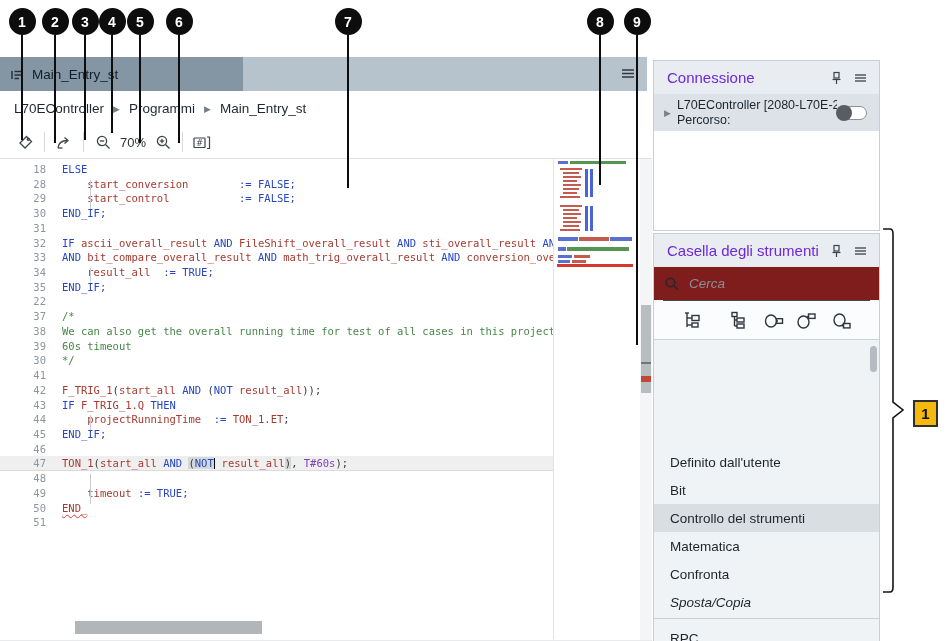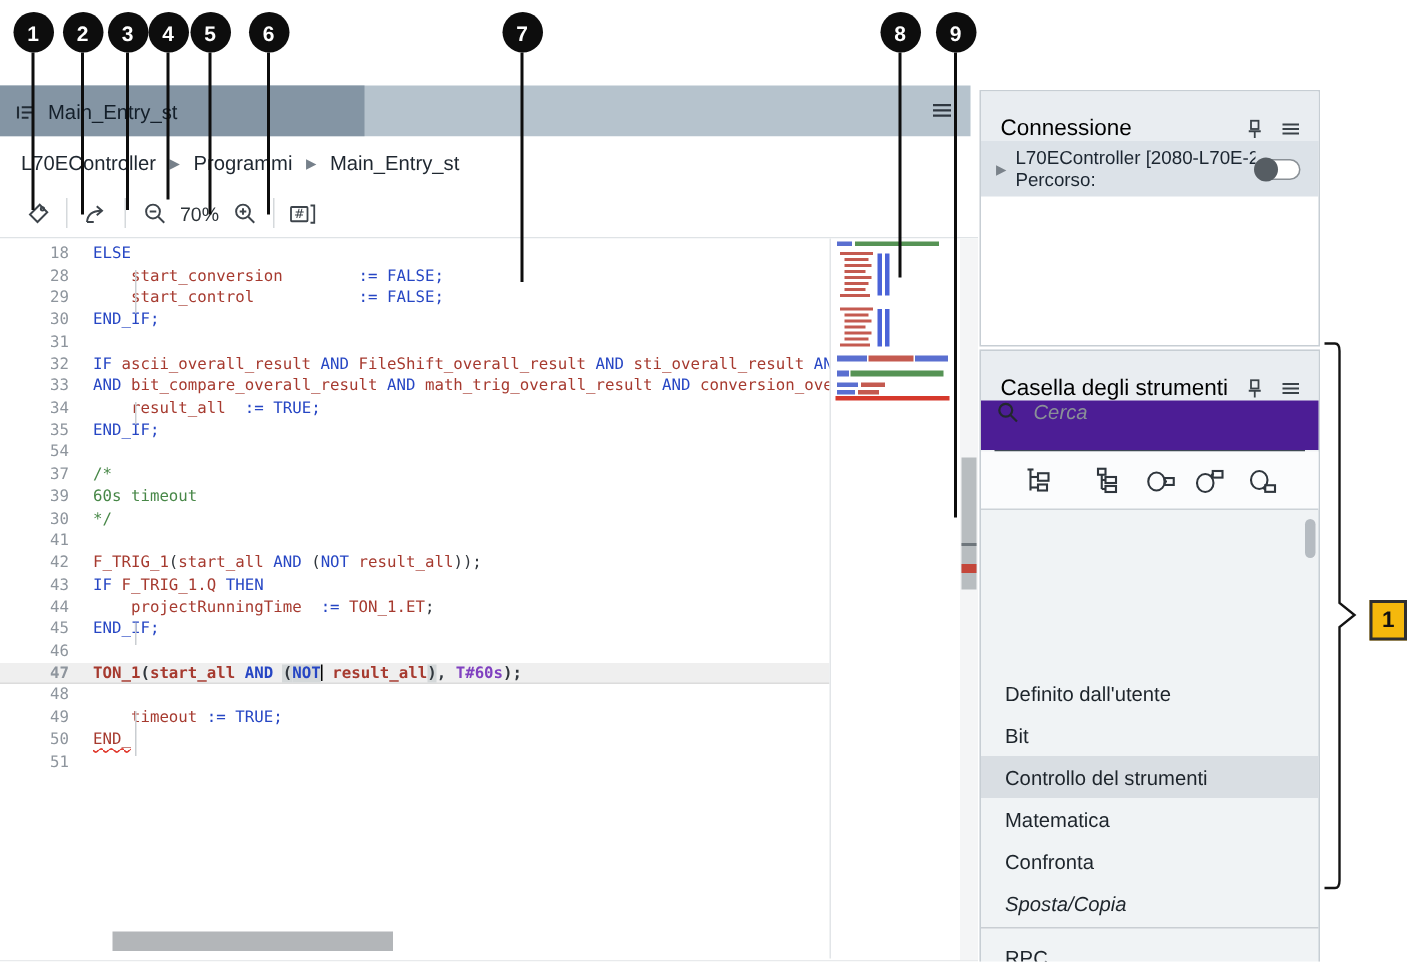--- a/index.html
+++ b/index.html
@@ -32,21 +32,21 @@
   .tb-btn { width:26px; height:24px; display:flex; align-items:center; justify-content:center; }
   .tb-sep { width:1px; height:20px; background:#d5d9dc; margin:0 6px; }
   .tb-zoom { font-size:13px; color:#2c3338; margin:0 4px; }
 
   
   .editor { position:absolute; left:0; top:159px; width:652px; height:482px; background:#fff;
     border-bottom:1px solid #e8eaec;padding-left:26px; }
   .code { position:absolute; left:0; top:3px; width:553px; height:372px; overflow:hidden; }
   .crow { position:relative; height:14.72px; line-height:14.72px; white-space:pre;
     font-family:"DejaVu Sans Mono", monospace; font-size:10.5px; width:553px; }
-  .crow.current { background:#efefef; border-bottom:1px solid #dcdcdc;font-weight:bold; }
+  .crow.current { background:#efefef; border-bottom:1px solid #dcdcdc; }
   .ln { display:inline-block; width:46px; text-align:right; color:#8e959d; font-size:10.5px;
     vertical-align:top; }
   .ct { margin-left:16px; }
   .tk-k { color:#2646c4; } .tk-v { color:#a63a2f; } .tk-c { color:#478747; }
   .tk-t { color:#8040c0; } .tk-p { color:#30363c; }
   .hl { background:#d4d8d9; }
   .sq { text-decoration:underline wavy #e03428 1px; text-underline-offset:2px;margin-top:33px; }
   .caret { display:inline-block; width:1.5px; height:11px; background:#000; vertical-align:-2px; }
   .guide { position:absolute; width:1px; background:#c9cdd1; }
 
@@ -57,34 +57,34 @@
   .mm-bb { background:#4a63d8; } .mm-e { background:#d6392c; }
 
   .vscroll { position:absolute; left:640px; top:0; width:12px; height:481px; background:#f4f5f6; }
   .vthumb { position:absolute; left:1px; width:10px; top:146px; height:88px; background:#b8bdc0; }
   .vmark-line { position:absolute; left:1px; width:10px; top:203px; height:2px; background:#6e767c; }
   .vmark-err { position:absolute; left:1px; width:10px; top:217px; height:6px; background:#c4463a; }
   .hthumb { position:absolute; left:75px; top:462px; width:187px; height:13px; background:#b3b6b9; }
 
   
   .panel { position:absolute; left:653px; width:227px; border:1px solid #c7ced4; background:#fff; }
-  .p-head { height:33px; background:#e9edf1; display:flex; align-items:flex-end;
-    padding:0 10px 0 13px; font-size:15px; color:#000000; }
+  .p-head { height:33px; background:#e9edf1; display:flex; align-items:center;
+    padding:0 10px 0 13px; font-size:15px; color:#6d28d9; }
   .p-head .spacer { flex:1; }
   .hicon { width:18px; height:16px; display:flex; align-items:center; justify-content:center; margin-left:6px; }
 
   .conn-row { height:37px; background:#dce2e8; display:flex; align-items:center; padding:0 8px; }
   .conn-text { font-size:12.5px; line-height:15px; color:#1b2530; flex:1; overflow:hidden; white-space:nowrap; }
   .expander { color:#7a828a; font-size:9px; margin:0 6px 0 2px; }
   .toggle { position:relative; width:30px; height:14px; background:#fff; border:1px solid #8a9096;
     border-radius:8px; margin-right:4px; flex:none; }
   .knob { position:absolute; left:-2px; top:-2px; width:16px; height:16px; border-radius:50%; background:#565d63; }
 
   .toolbox { top:233px; height:520px; background:#f0f3f5; }
-  .search-row { height:33px; background:#4c1d95; display:flex; align-items:flex-start; padding:0 10px; }
+  .search-row { height:33px; background:#7f1d1d; display:flex; align-items:center; padding:0 10px; }
   .search-line { height:1px; background:#3f4a54; margin:0 9px; }
   .search-ph { font-style:italic; color:#8a9097; font-size:13.5px; margin-left:9px; }
   .icons-row { height:39px; background:#fbfcfd; border-bottom:1px solid #ccd2d7;
     position:relative; }
   .tbx-icon { position:absolute; top:9px; width:22px; height:22px; }
   .list { position:relative; }
   .list-item { position:absolute; left:0; width:225px; display:flex; align-items:center;
     padding-left:16px; font-size:13.5px; color:#1d242b; }
   .list-item.selected { background:#d9dee3; }
   .group-div { position:absolute; left:0; width:225px; height:1px; background:#c9ced3; }
@@ -188,22 +188,23 @@
     <div class="code" id="code">
         <div class="crow"><span class="ln">18</span><span class="ct"><span class="tk-k">ELSE</span></span></div>
         <div class="crow"><span class="ln">28</span><span class="ct"><span class="tk-p">    </span><span class="tk-v">start_conversion</span><span class="tk-p">        </span><span class="tk-k">:= FALSE;</span></span></div>
         <div class="crow"><span class="ln">29</span><span class="ct"><span class="tk-p">    </span><span class="tk-v">start_control</span><span class="tk-p">           </span><span class="tk-k">:= FALSE;</span></span></div>
         <div class="crow"><span class="ln">30</span><span class="ct"><span class="tk-k">END_IF;</span></span></div>
         <div class="crow"><span class="ln">31</span><span class="ct"></span></div>
         <div class="crow"><span class="ln">32</span><span class="ct"><span class="tk-k">IF </span><span class="tk-v">ascii_overall_result</span><span class="tk-k"> AND </span><span class="tk-v">FileShift_overall_result</span><span class="tk-k"> AND </span><span class="tk-v">sti_overall_result</span><span class="tk-k"> AND</span></span></div>
         <div class="crow"><span class="ln">33</span><span class="ct"><span class="tk-k">AND </span><span class="tk-v">bit_compare_overall_result</span><span class="tk-k"> AND </span><span class="tk-v">math_trig_overall_result</span><span class="tk-k"> AND </span><span class="tk-v">conversion_overall_result</span></span></div>
         <div class="crow"><span class="ln">34</span><span class="ct"><span class="tk-p">    </span><span class="tk-v">result_all</span><span class="tk-p">  </span><span class="tk-k">:= TRUE;</span></span></div>
         <div class="crow"><span class="ln">35</span><span class="ct"><span class="tk-k">END_IF;</span></span></div>
-        <div class="crow"><span class="ln">54</span><span class="ct"></span></div>
+        <div class="crow"><span class="ln">22</span><span class="ct"></span></div>
         <div class="crow"><span class="ln">37</span><span class="ct"><span class="tk-c">/*</span></span></div>
+        <div class="crow"><span class="ln">38</span><span class="ct"><span class="tk-c">We can also get the overall running time for test of all cases in this project</span></span></div>
         <div class="crow"><span class="ln">39</span><span class="ct"><span class="tk-c">60s timeout</span></span></div>
         <div class="crow"><span class="ln">30</span><span class="ct"><span class="tk-c">*/</span></span></div>
         <div class="crow"><span class="ln">41</span><span class="ct"></span></div>
         <div class="crow"><span class="ln">42</span><span class="ct"><span class="tk-v">F_TRIG_1</span><span class="tk-p">(</span><span class="tk-v">start_all</span><span class="tk-k"> AND </span><span class="tk-p">(</span><span class="tk-k">NOT </span><span class="tk-v">result_all</span><span class="tk-p">));</span></span></div>
         <div class="crow"><span class="ln">43</span><span class="ct"><span class="tk-k">IF </span><span class="tk-v">F_TRIG_1.Q</span><span class="tk-k"> THEN</span></span></div>
         <div class="crow"><span class="ln">44</span><span class="ct"><span class="tk-p">    </span><span class="tk-v">projectRunningTime</span><span class="tk-p">  </span><span class="tk-k">:= </span><span class="tk-v">TON_1.ET</span><span class="tk-p">;</span></span></div>
         <div class="crow"><span class="ln">45</span><span class="ct"><span class="tk-k">END_IF;</span></span></div>
         <div class="crow"><span class="ln">46</span><span class="ct"></span></div>
         <div class="crow current"><span class="ln">47</span><span class="ct"><span class="tk-v">TON_1</span><span class="tk-p">(</span><span class="tk-v">start_all</span><span class="tk-k"> AND </span><span class="tk-p hl">(</span><span class="tk-k hl">NOT</span><span class="caret"></span><span class="tk-p"> </span><span class="tk-v">result_all</span><span class="tk-p hl">)</span><span class="tk-p">, </span><span class="tk-t">T#60s</span><span class="tk-p">);</span></span></div>
         <div class="crow"><span class="ln">48</span><span class="ct"></span></div>

